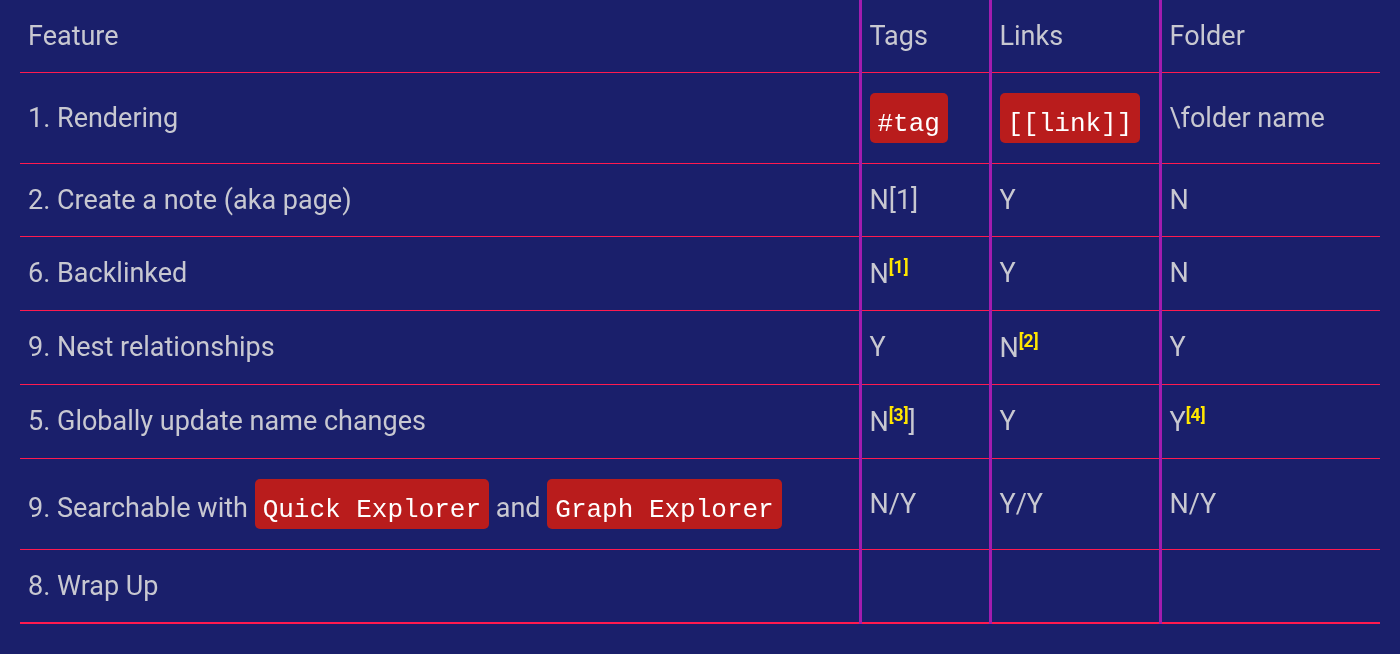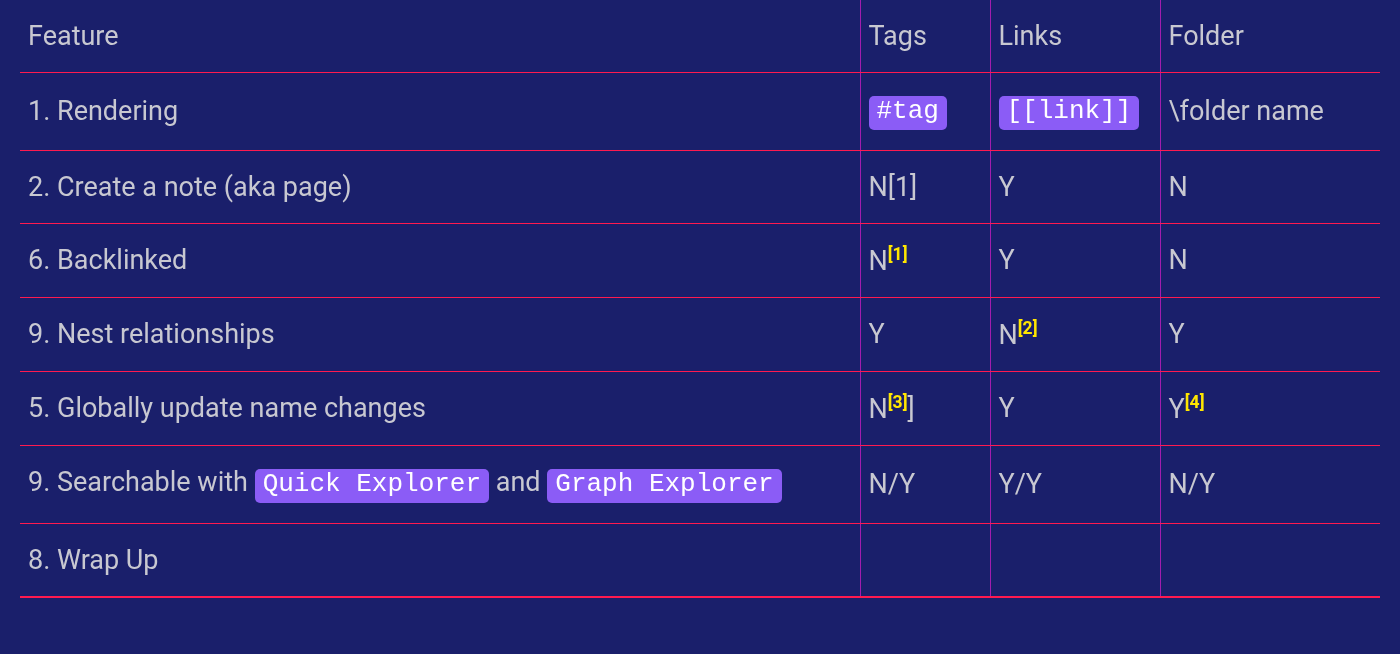--- a/index.html
+++ b/index.html
@@ -35,30 +35,30 @@
   th.header-cell {
     font-weight: 400;
     color: #c8c8d1;
     padding-top: 22px;
     padding-bottom: 22px;
   }
 
   td.center, th.center { text-align: center; }
 
   
-  td.vdiv, th.vdiv { border-left: 1px solid #a21caf; }
+  td.vdiv, th.vdiv { border-left: 3px solid #a21caf; }
 
   
   tr.last-row td { border-bottom: 2px solid #ff1a4f; }
 
   .code {
     font-family: "SF Mono", Menlo, Consolas, "Courier New", monospace;
-    background: #8b5cf6;
+    background: #b91c1c;
     color: #fff;
-    padding: 1px 8px 3px 8px;
+    padding: 17px 8px 3px 8px;
     border-radius: 5px;
     font-size: 26px;
     display: inline-block;
     line-height: 1.15;
   }
 
   sup.fn {
     color: #ffe600;
     font-weight: 700;
     font-size: 0.65em;

